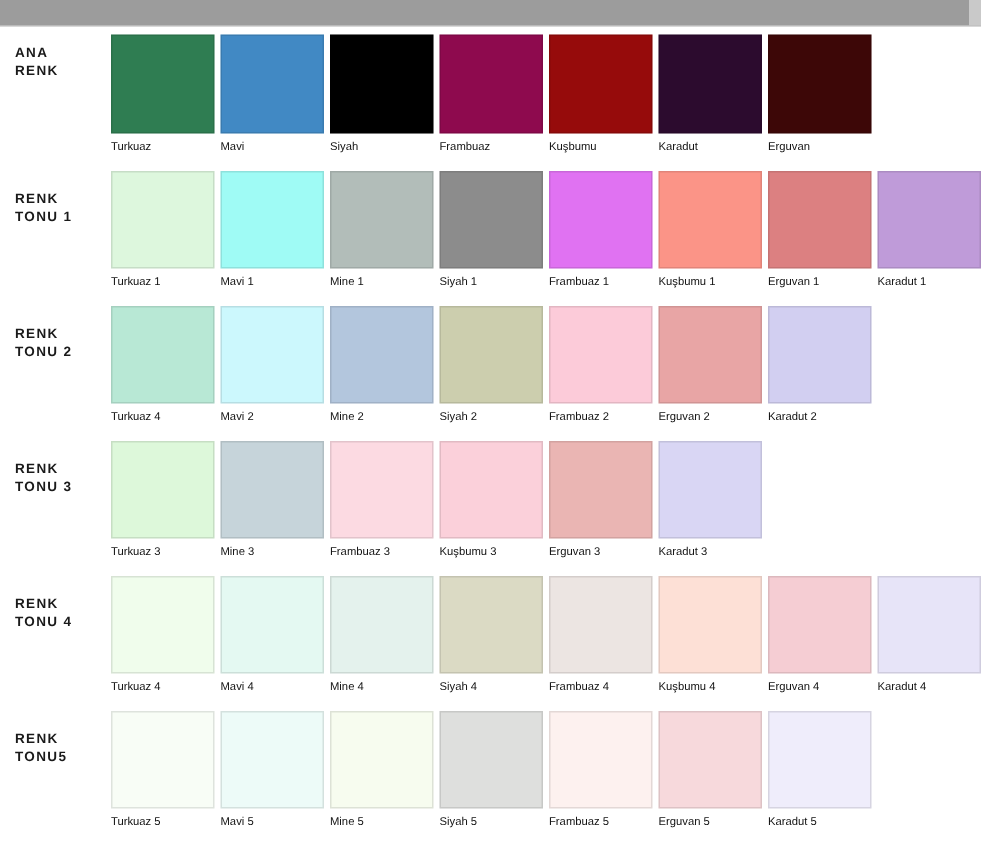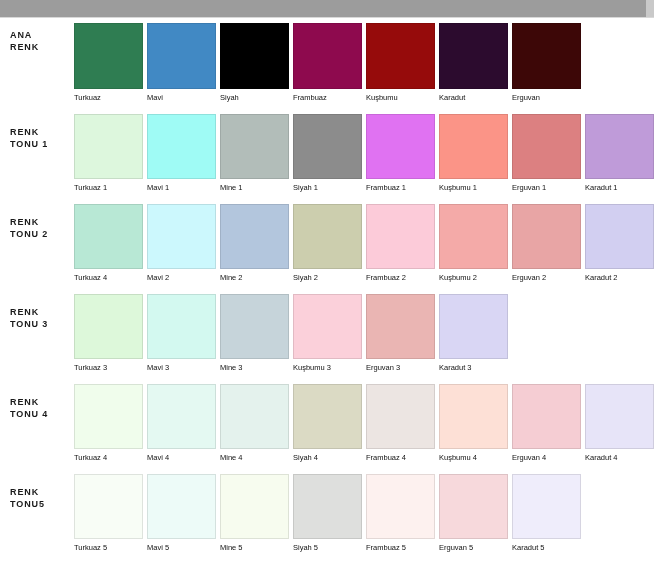--- a/index.html
+++ b/index.html
@@ -220,52 +220,48 @@
           </div>
           <div class="cell">
             <div class="chip" style="background: rgb(204, 206, 174);"></div>
             <div class="chip-name">Siyah 2</div>
           </div>
           <div class="cell">
             <div class="chip" style="background: rgb(252, 203, 217);"></div>
             <div class="chip-name">Frambuaz 2</div>
           </div>
           <div class="cell">
-            <div class="chip" style="background: rgb(244, 170, 168);"></div>
-            <div class="chip-name">Kuşbumu 2</div>
-          </div>
-          <div class="cell">
             <div class="chip" style="background: rgb(232, 165, 165);"></div>
             <div class="chip-name">Erguvan 2</div>
           </div>
           <div class="cell">
             <div class="chip" style="background: rgb(210, 207, 241);"></div>
             <div class="chip-name">Karadut 2</div>
           </div>
         </div>
       </div>
       <div class="row">
         <div class="row-label">
           <div>RENK</div>
           <div>TONU 3</div>
         </div>
         <div class="swatches">
           <div class="cell">
             <div class="chip" style="background: rgb(221, 248, 218);"></div>
             <div class="chip-name">Turkuaz 3</div>
           </div>
           <div class="cell">
-            <div class="chip" style="background: rgb(211, 249, 240);"></div>
-            <div class="chip-name">Mavi 3</div>
-          </div>
-          <div class="cell">
             <div class="chip" style="background: rgb(198, 212, 218);"></div>
             <div class="chip-name">Mine 3</div>
           </div>
           <div class="cell">
+            <div class="chip" style="background: rgb(252, 218, 226);"></div>
+            <div class="chip-name">Frambuaz 3</div>
+          </div>
+          <div class="cell">
             <div class="chip" style="background: rgb(251, 208, 218);"></div>
             <div class="chip-name">Kuşbumu 3</div>
           </div>
           <div class="cell">
             <div class="chip" style="background: rgb(234, 181, 179);"></div>
             <div class="chip-name">Erguvan 3</div>
           </div>
           <div class="cell">
             <div class="chip" style="background: rgb(217, 214, 244);"></div>
             <div class="chip-name">Karadut 3</div>

